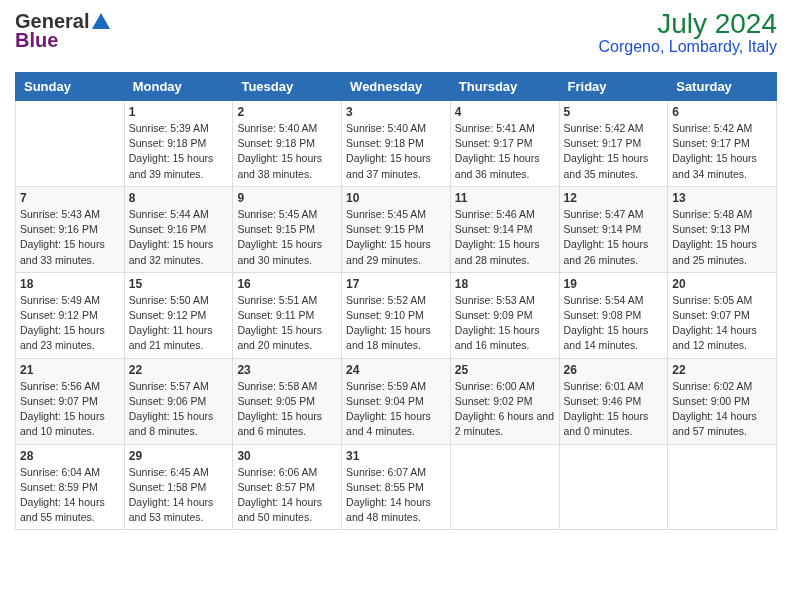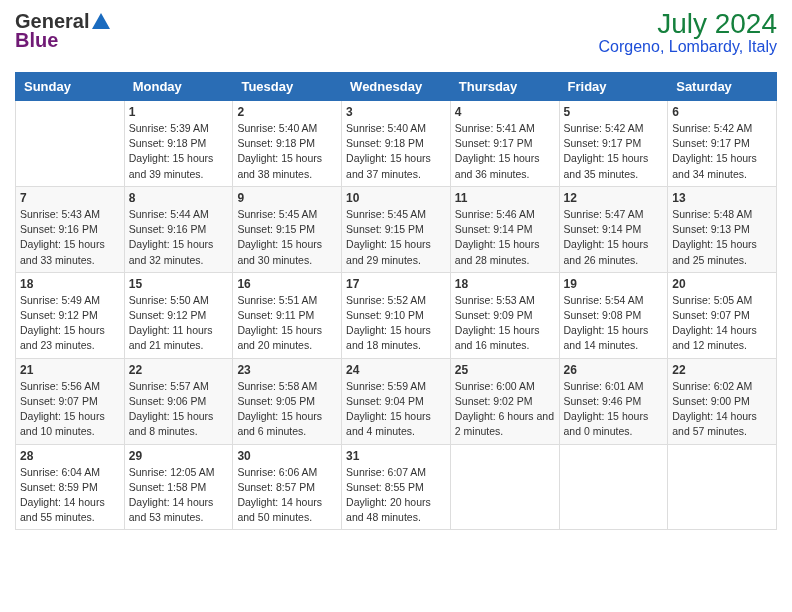--- a/index.html
+++ b/index.html
@@ -229,29 +229,29 @@
             <div class="day-info"><span>Sunrise: 6:02 AM</span><br><span>Sunset: 9:00 PM</span><br><span>Daylight: 14 hours and 57 minutes.</span></div>
           </td>
         </tr>
         <tr>
           <td>
             <span class="day-number">28</span>
             <div class="day-info"><span>Sunrise: 6:04 AM</span><br><span>Sunset: 8:59 PM</span><br><span>Daylight: 14 hours and 55 minutes.</span></div>
           </td>
           <td>
             <span class="day-number">29</span>
-            <div class="day-info"><span>Sunrise: 12:05 AM</span><br><span>Sunset: 1:58 PM</span><br><span>Daylight: 14 hours and 53 minutes.</span></div>
+            <div class="day-info"><span>Sunrise: 6:45 AM</span><br><span>Sunset: 1:58 PM</span><br><span>Daylight: 14 hours and 53 minutes.</span></div>
           </td>
           <td>
             <span class="day-number">30</span>
             <div class="day-info"><span>Sunrise: 6:06 AM</span><br><span>Sunset: 8:57 PM</span><br><span>Daylight: 14 hours and 50 minutes.</span></div>
           </td>
           <td>
             <span class="day-number">31</span>
-            <div class="day-info"><span>Sunrise: 6:07 AM</span><br><span>Sunset: 8:55 PM</span><br><span>Daylight: 20 hours and 48 minutes.</span></div>
+            <div class="day-info"><span>Sunrise: 6:07 AM</span><br><span>Sunset: 8:55 PM</span><br><span>Daylight: 14 hours and 48 minutes.</span></div>
           </td>
           <td></td>
           <td></td>
           <td></td>
         </tr>
       </tbody>
   </table>
 </div>
 
 </body></html>

